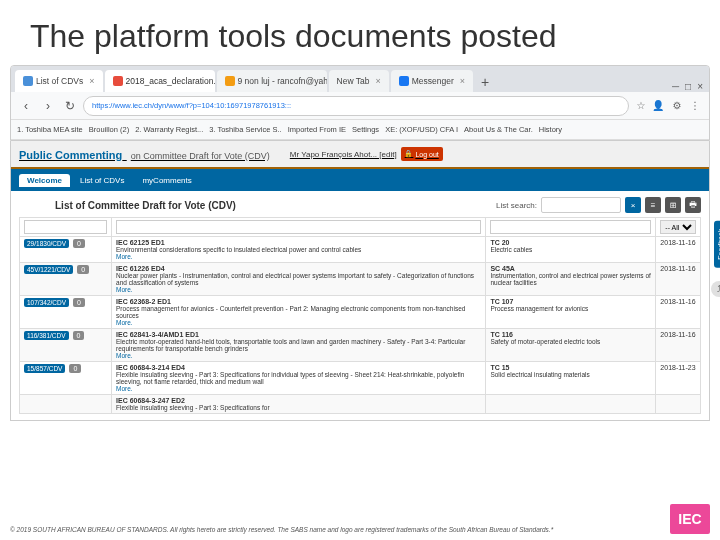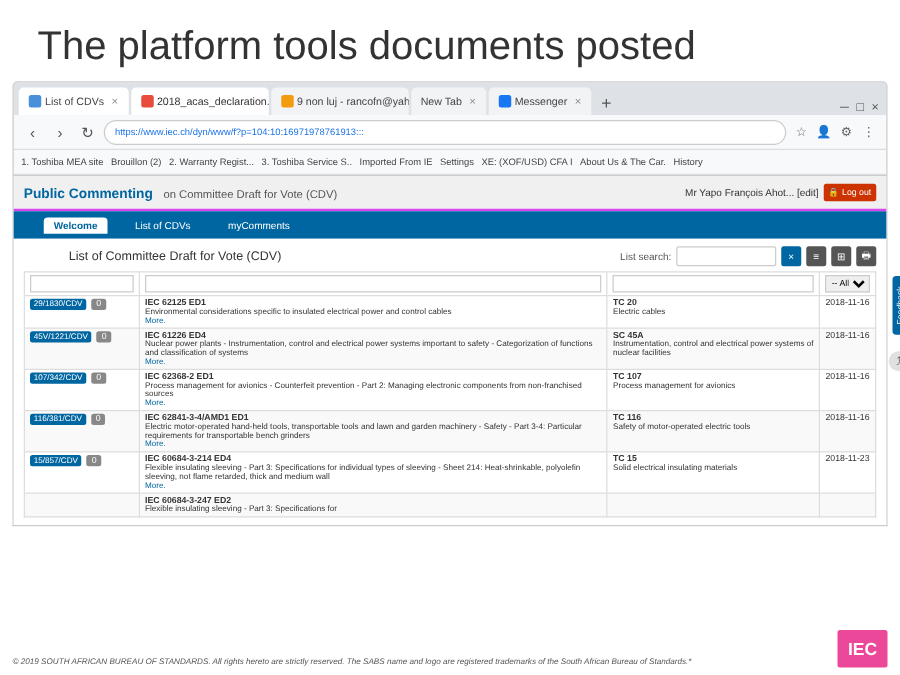--- a/index.html
+++ b/index.html
@@ -148,34 +148,34 @@
 
     .bookmark-item {
       white-space: nowrap;
       cursor: pointer;
       color: #444;
       font-size: 7.5px;
     }
 
     .iec-header {
       background: #f0f0f0;
-      border-bottom: 2px solid #d946ef;
+      border-bottom: 2px solid #a16207;
       padding: 4px 8px;
       display: flex;
       align-items: center;
-      justify-content: space-between;
+      text-decoration: underline;
     }
 
     .iec-nav {
       display: flex;
       background: #0066a1;
       height: 22px;
       align-items: center;
-      padding: 0 24px;
-      gap: 14px;
+      padding: 0 8px;
+      gap: 2px;
     }
 
     .nav-tab {
       padding: 2px 8px;
       font-size: 8px;
       color: #fff;
       background: transparent;
       border-radius: 3px 3px 0 0;
       cursor: pointer;
     }
@@ -194,21 +194,21 @@
     
     .table-header-row {
       display: flex;
       align-items: center;
       justify-content: space-between;
       margin-bottom: 4px;
     }
 
     .list-title {
       font-size: 10px;
-      font-weight: normal;
+      font-weight: bold;
       color: #333;
       padding-left: 36px;
     }
 
     .list-search {
       display: flex;
       align-items: center;
       gap: 4px;
       margin-left: 40px;
     }

